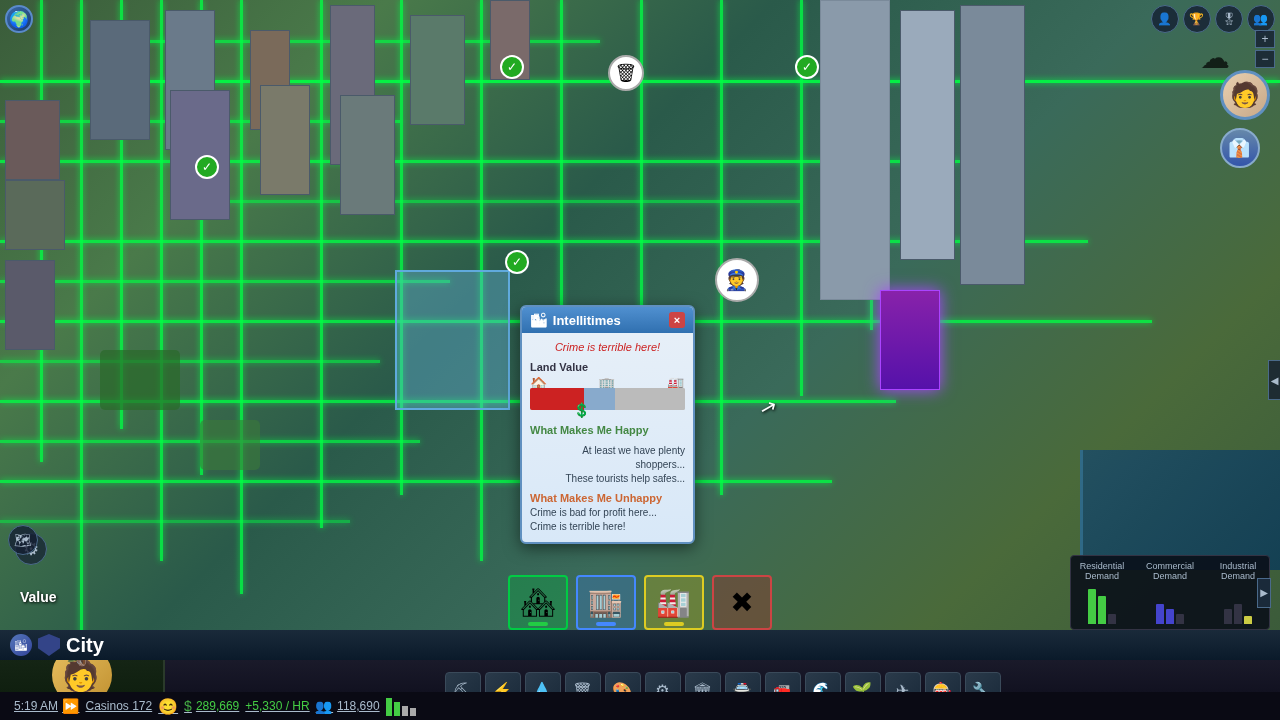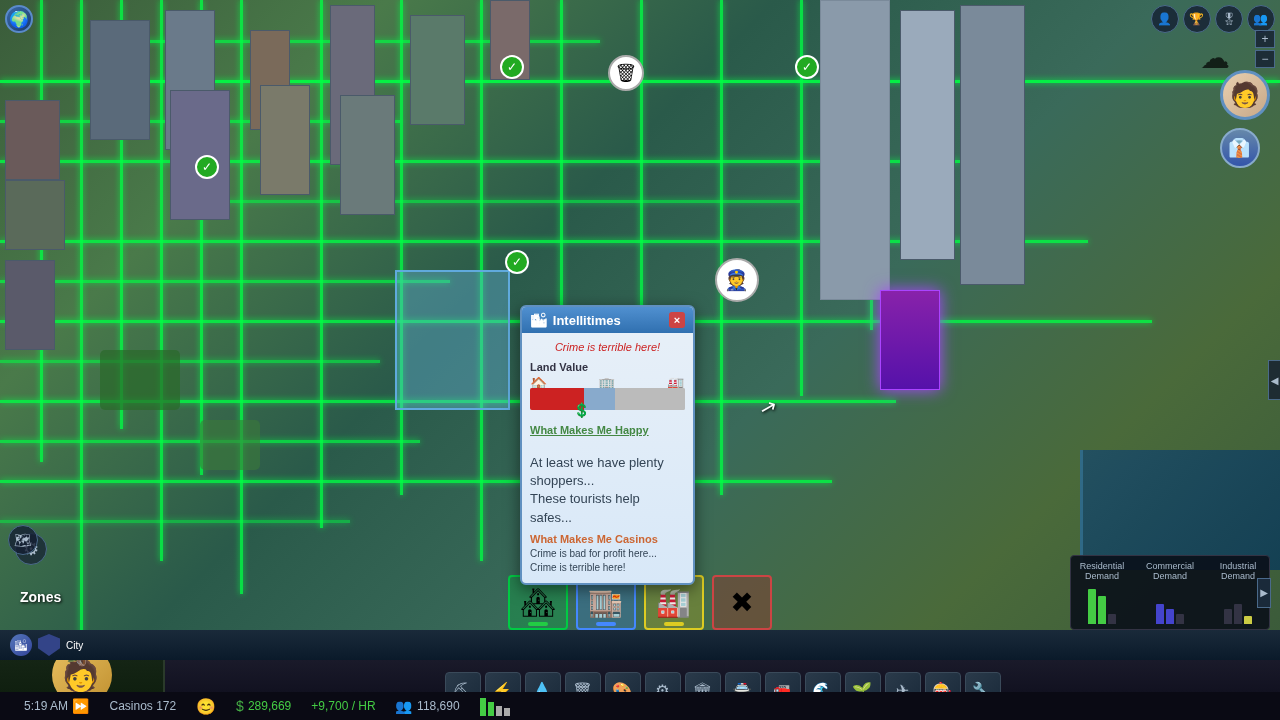--- a/index.html
+++ b/index.html
@@ -132,24 +132,25 @@
     
     #status-bar {
       position: absolute;
       bottom: 0;
       left: 0;
       width: 1280px;
       height: 28px;
       background: #0a0a14;
       display: flex;
       align-items: center;
-      padding: 0 24px;
-      gap: 20px;
+      padding: 0 14px;
+      gap: 6px;
       color: #aabbcc;
       font-size: 12px;
+      text-decoration: underline;
     }
 
     .status-item {
       display: flex;
       align-items: center;
       gap: 4px;
     }
 
     
     #zone-bar {
@@ -290,28 +291,28 @@
     }
 
     .happy-section {
       margin-top: 8px;
     }
 
     .happy-title {
       color: #448844;
       font-size: 11px;
       font-weight: bold;
-      margin-bottom: 18px;
-      text-decoration: underline;
+      margin-bottom: 8px;
     }
 
     .happy-text {
       color: #334455;
-      font-size: 13px;
+      font-size: 10px;
       line-height: 1.4;
+      text-align: right;
     }
 
     .unhappy-title {
       color: #cc6633;
       font-size: 11px;
       font-weight: bold;
       margin-top: 6px;
       margin-bottom: 2px;
     }
 
@@ -699,21 +700,21 @@
           <div class="land-value-bar"></div>
           <div class="land-value-indicator">💲</div>
         </div>
       </div>
     </div>
 
 
     <div class="happy-section" style="margin-top:14px;">
       <div class="happy-title">What Makes Me Happy</div>
       <div class="happy-text">At least we have plenty shoppers...<br>These tourists help safes...</div>
-      <div class="unhappy-title">What Makes Me Casinos</div>
+      <div class="unhappy-title">What Makes Me Unhappy</div>
       <div class="unhappy-text">Crime is bad for profit here...<br>Crime is terrible here!</div>
     </div>
   </div>
 </div>
 
 <div id="expand-btn">◀</div>
 
 <div id="settings-gear">⚙</div>
 
 <div style="position:absolute;bottom:165px;left:8px;display:flex;flex-direction:column;gap:5px;">
@@ -738,21 +739,21 @@
   </div>
 
   <div class="zone-btn" style="background:rgba(180,30,30,0.3);border:2px solid #cc4444;">
     <div style="font-size:28px;">✖</div>
   </div>
 
   <div style="position:absolute;bottom:-20px;left:50%;transform:translateX(-50%);font-size:18px;color:#aabbcc;cursor:pointer;">ℹ</div>
 </div>
 
 <div id="zones-label">
-  <span>Zones</span>
+  <span>Value</span>
 </div>
 
 <div id="avatar-section">
   <div style="position:relative;">
     <div class="avatar-circle">
       🧑
       
       <div style="position:absolute;top:-5px;left:50%;transform:translateX(-50%);font-size:24px;">🪖</div>
     </div>
     <div class="alert-badge">⚠</div>
@@ -807,21 +808,21 @@
   <div class="tool-icon">🌱</div>
   <div class="tool-icon">✈</div>
   <div class="tool-icon">🎰</div>
   <div class="tool-icon">🔧</div>
 </div>
 
 <div id="city-bar">
   <div style="display:flex;align-items:center;gap:6px;">
     <div style="width:22px;height:22px;background:linear-gradient(135deg,#5577bb,#334499);border-radius:50%;display:flex;align-items:center;justify-content:center;font-size:11px;color:white;">🏙</div>
     <div class="shield-icon"></div>
-    <span style="color:white;font-size:10px;font-weight:normal;cursor:pointer;">City</span>
+    <span style="color:white;font-size:20px;font-weight:bold;cursor:pointer;">City</span>
   </div>
 </div>
 
 <div id="status-bar">
 
   <div class="status-item">
     <span>5:19 AM</span>
     <span style="font-size:14px;">⏩</span>
   </div>
 
@@ -832,21 +833,21 @@
   <div class="status-item">
     <span class="smiley">😊</span>
   </div>
 
   <div class="status-item">
     <span style="color:#44aa44;font-size:14px;">$</span>
     <span style="color:#44cc44;">289,669</span>
   </div>
 
   <div class="status-item">
-    <span style="color:#44cc44;">+9,700 / HR</span>
+    <span style="color:#44cc44;">+5,330 / HR</span>
   </div>
 
   <div class="status-item">
     <span style="font-size:14px;">👥</span>
     <span>118,690</span>
   </div>
 
   <div class="status-item">
     <div style="display:flex;gap:2px;align-items:flex-end;height:20px;">
       <div style="width:6px;height:18px;background:#44cc44;"></div>

